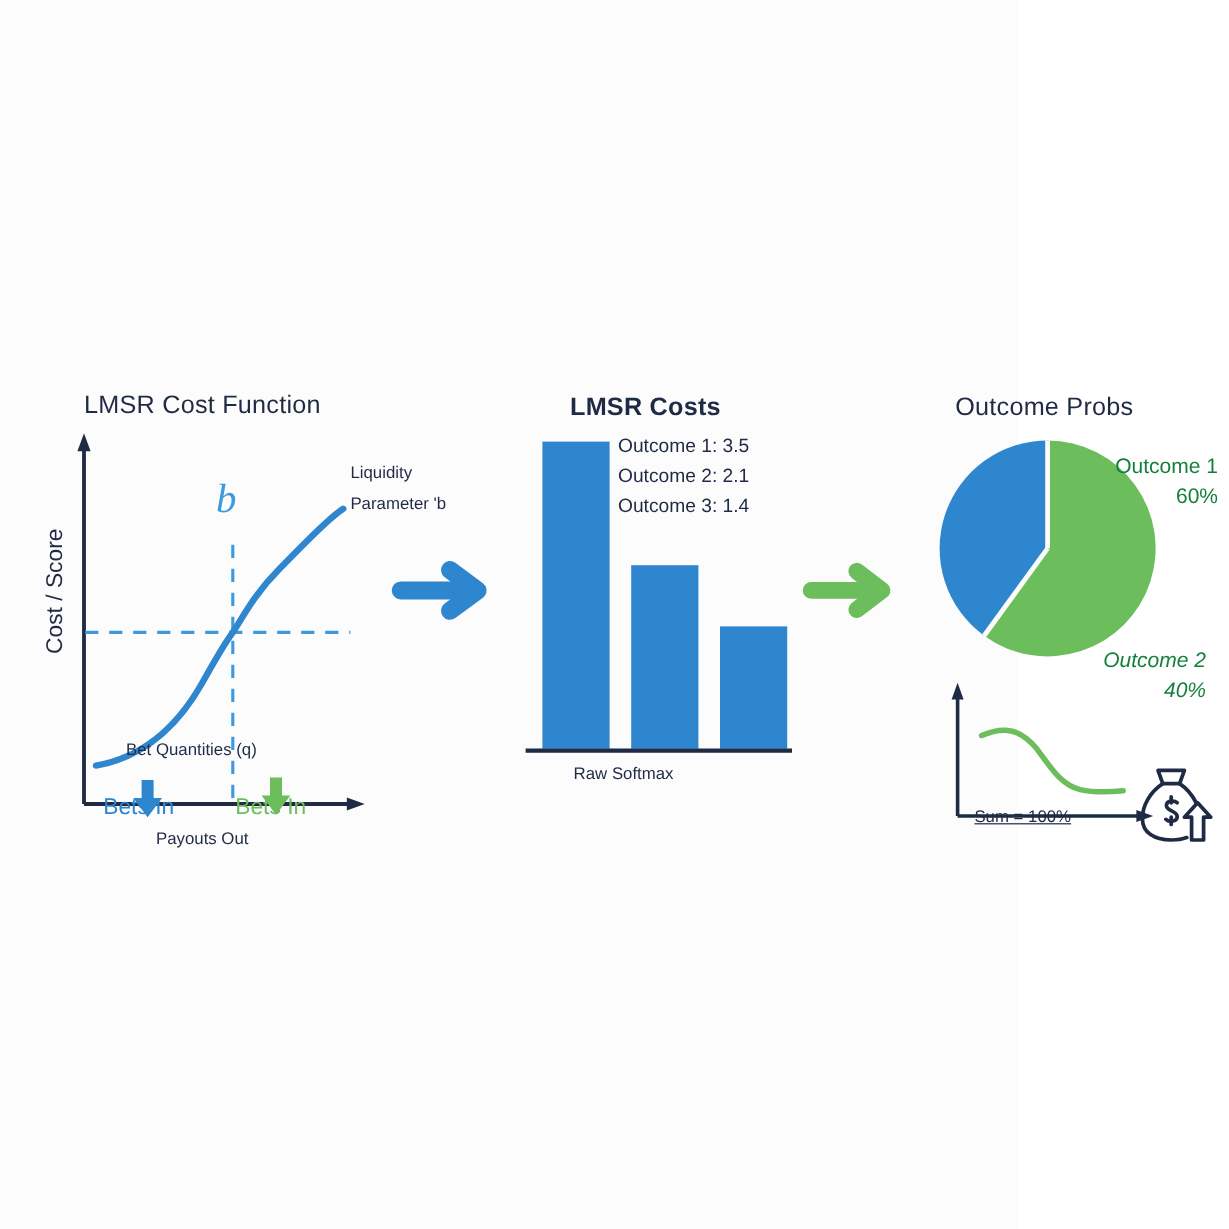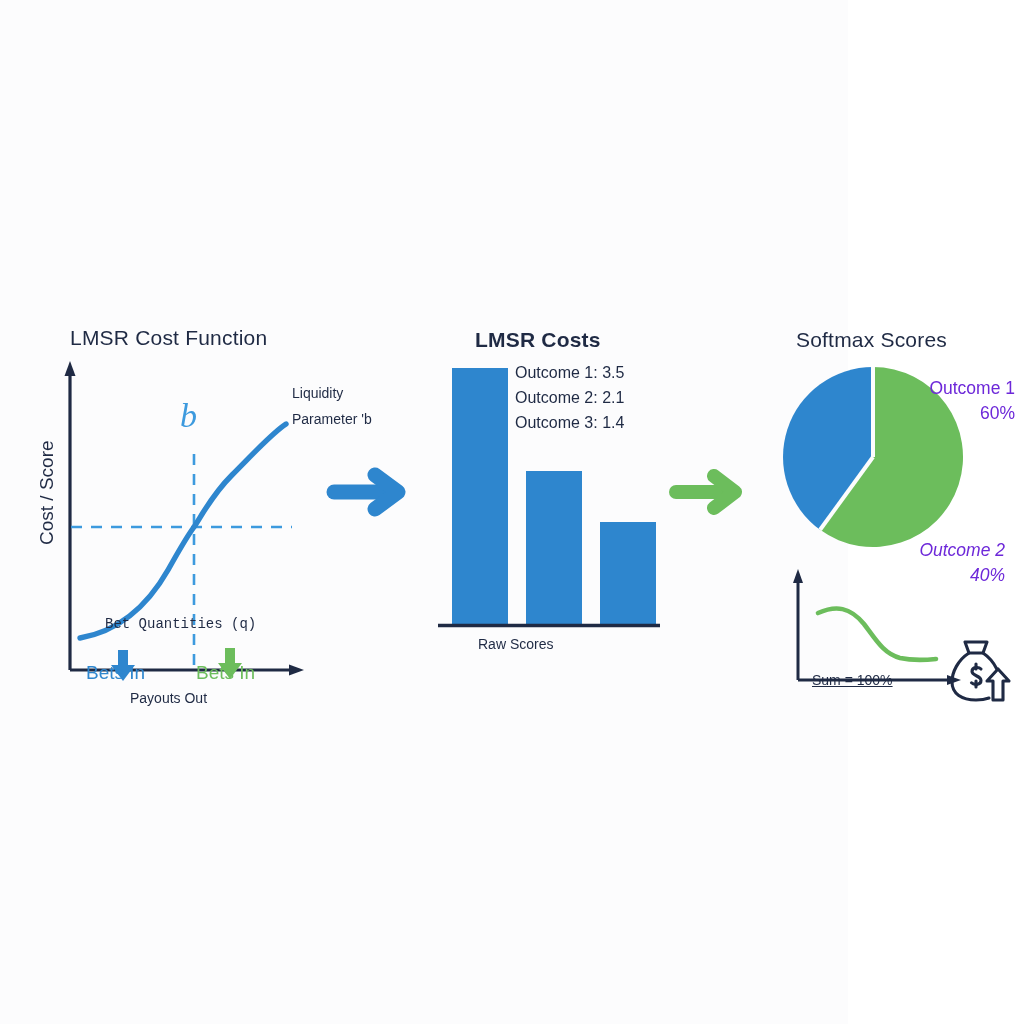--- a/index.html
+++ b/index.html
@@ -57,21 +57,21 @@
     position: absolute;
     font-size: 19px;
     color: #1f2a44;
     white-space: nowrap;
     transform-origin: 0 0;
     transform: rotate(-90deg);
   }
   .bslab {
     position: absolute;
     font-size: 17.5px;
-    color: #6d28d9;
+    color: #15803d;
     white-space: nowrap;
     text-align: right;
     line-height: 25px;
   }
   svg { display: block; overflow: visible; }
   .b-italic {
     font-family: "Liberation Serif", serif;
     font-style: italic;
     font-size: 34px;
     fill: #3d9ade;
@@ -106,21 +106,21 @@
       <path d="M 40 283 C 80 276, 108 250, 128 215
                C 142 190, 148 180, 154 172
                C 162 160, 172 140, 192 120
                C 212 100, 232 78, 246 69" fill="none" stroke="#2e86ce" stroke-width="5.4" stroke-linecap="round"></path>
 
       <text class="b-italic" x="140" y="72">b</text>
     </svg>
 
     <div class="lbl" style="left:292px; top:80px; width:120px; white-space:normal; line-height:26px;">Liquidity Parameter 'b</div>
 
-    <div class="lbl" style="left:105px; top:316px;font-family:Liberation Mono, monospace;">Bet Quantities (q)</div>
+    <div class="lbl" style="left:105px; top:316px;">Bet Quantities (q)</div>
 
     <svg width="30" height="34" style="position:absolute; left:108px; top:350px;">
       <path d="M 10 0 L 20 0 L 20 15 L 27 15 L 15 31 L 3 15 L 10 15 Z" fill="#2e86ce"></path>
     </svg>
     <svg width="30" height="34" style="position:absolute; left:215px; top:348px;">
       <path d="M 10 0 L 20 0 L 20 15 L 27 15 L 15 31 L 3 15 L 10 15 Z" fill="#6cbd5c"></path>
     </svg>
 
     <div class="lbl-blue" style="left:86px; top:362px;">Bets In</div>
     <div class="lbl-green" style="left:196px; top:362px;">Bets In</div>
@@ -142,31 +142,31 @@
       <div>Outcome 3: 1.4</div>
     </div>
 
     <svg width="240" height="300" style="position:absolute; left:8px; top:60px;">
       <rect x="24" y="8" width="56" height="256" fill="#2e86ce"></rect>
       <rect x="98" y="111" width="56" height="153" fill="#2e86ce"></rect>
       <rect x="172" y="162" width="56" height="102" fill="#2e86ce"></rect>
       <line x1="10" y1="265.5" x2="232" y2="265.5" stroke="#1f2a44" stroke-width="3.6"></line>
     </svg>
 
-    <div class="lbl" style="left:58px; top:336px;">Raw Scores</div>
+    <div class="lbl" style="left:58px; top:336px;">Raw Softmax</div>
   </div>
 
   <svg width="90" height="48" style="position:absolute; left:672px; top:468px;">
     <path d="M 4 24 L 46 24" stroke="#6cbd5c" stroke-width="14" stroke-linecap="round" fill="none"></path>
     <path d="M 42 8 L 63 24 L 42 40" stroke="#6cbd5c" stroke-width="14" fill="none" stroke-linecap="round" stroke-linejoin="round"></path>
   </svg>
 
   <div class="panel" style="left:770px; top:300px; width:254px; height:430px;">
 
-    <div class="ttl" style="left:26px; top:28px;">Softmax Scores</div>
+    <div class="ttl" style="left:26px; top:28px;">Outcome Probs</div>
 
     <svg width="190" height="190" style="position:absolute; left:8px; top:62px;">
       <g transform="translate(95,95)">
 
         <path d="M 0 0 L 0 -90 A 90 90 0 1 1 -52.9 72.8 Z" fill="#6cbd5c"></path>
 
         <path d="M 0 0 L -52.9 72.8 A 90 90 0 0 1 0 -90 Z" fill="#2e86ce"></path>
 
         <line x1="0" y1="0" x2="0" y2="-90" stroke="#fcfcfd" stroke-width="4"></line>
         <line x1="0" y1="0" x2="-52.9" y2="72.8" stroke="#fcfcfd" stroke-width="4"></line>

